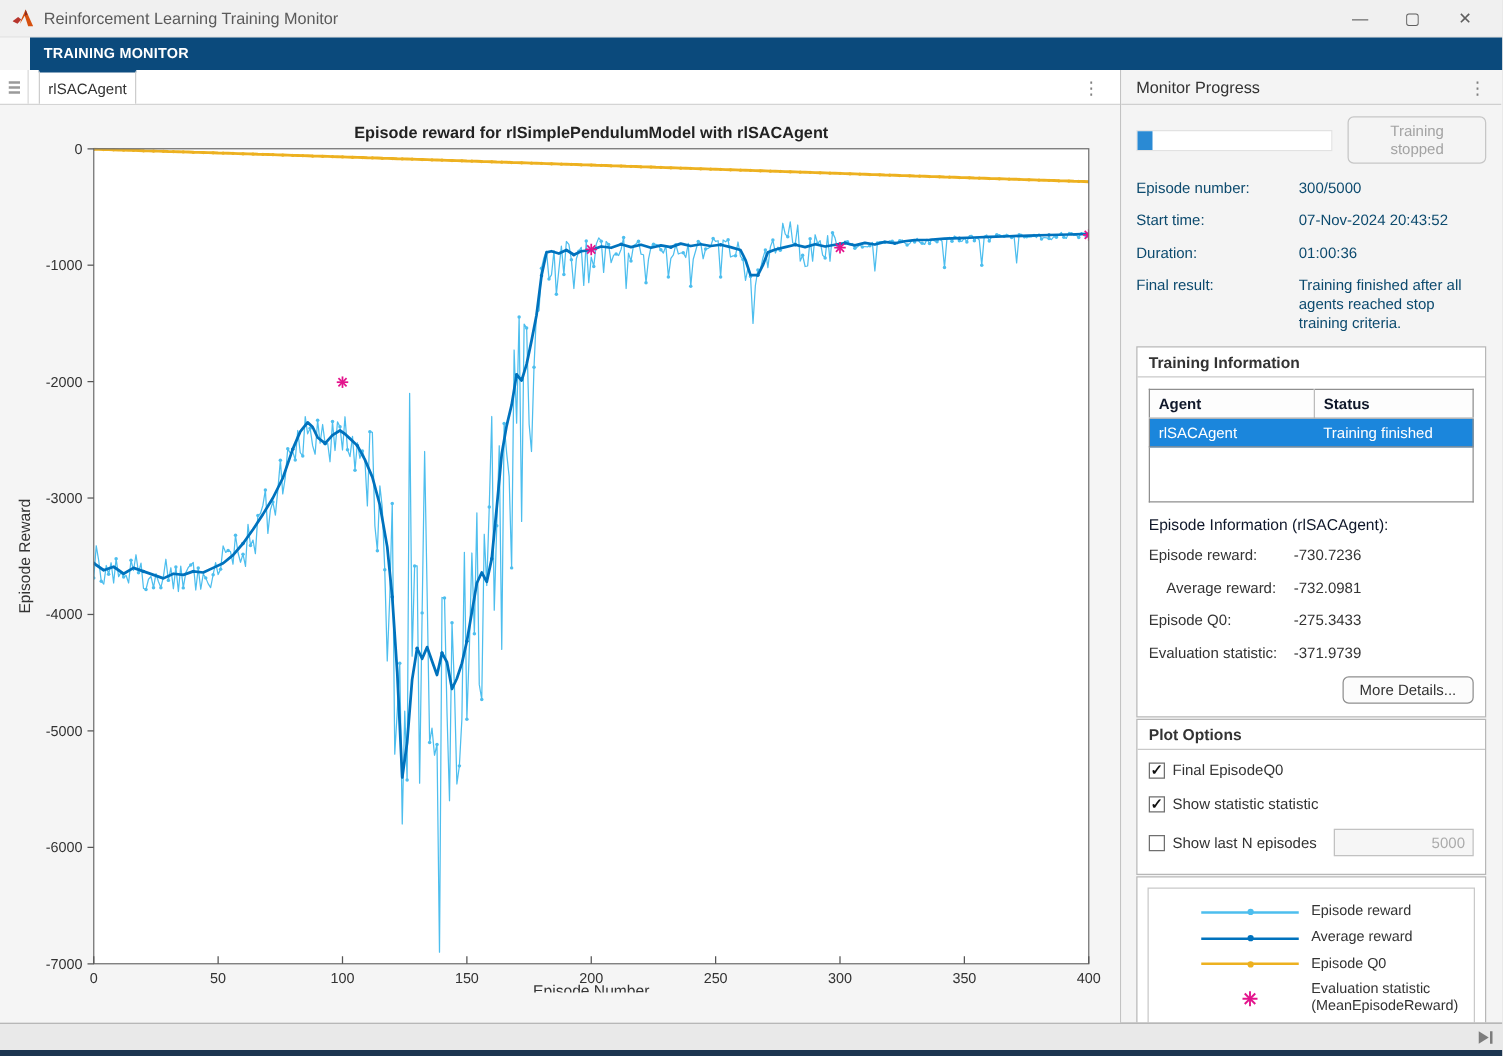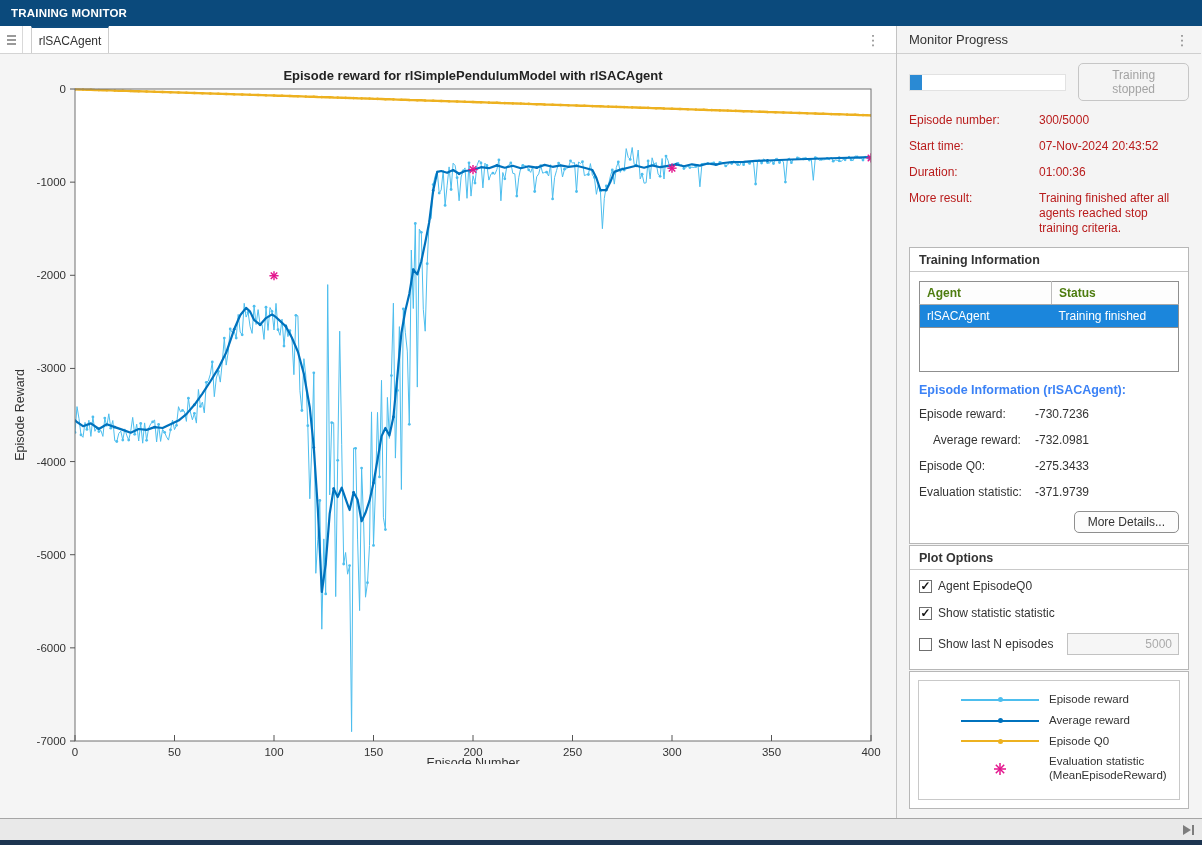--- a/index.html
+++ b/index.html
@@ -7,21 +7,21 @@
   .window { width:1202px; height:845px; display:flex; flex-direction:column; background:#f5f5f5; overflow:hidden; }
 
   
   .titlebar { height:30px; background:#f0f0f0; display:flex; align-items:center; padding:0 10px; flex:0 0 auto; border-bottom:1px solid #e3e3e3;}
   .titlebar .logo { width:17px; height:15px; margin-right:8px; }
   .titlebar .wtitle { font-size:13px; color:#5a5a5a; flex:1; }
   .wctrls { display:flex; gap:2px; }
   .wbtn { width:40px; height:26px; display:flex; align-items:center; justify-content:center; color:#5f5f5f; font-size:13px; cursor:default; }
 
   
-  .toolstrip { height:26px; background:#0b4a7c; color:#ffffff; display:flex; align-items:center; padding:0 11px; font-size:11.5px; font-weight:bold; letter-spacing:.2px; flex:0 0 auto; }
+  .toolstrip { height:26px; background:#0b4a7c; color:#ffffff; display:flex; align-items:center; padding:0 11px; font-size:11.5px; font-weight:bold; letter-spacing:.2px; flex:0 0 auto;margin-left:24px; }
 
   
   .main { flex:1; display:flex; min-height:0; }
   .left { width:897px; display:flex; flex-direction:column; border-right:1px solid #c3c3c3; }
   .tabstrip { height:28px; background:#ffffff; border-bottom:1px solid #d4d4d4; display:flex; align-items:stretch; position:relative; flex:0 0 auto;}
   .paneltoggle { width:23px; border-right:1px solid #d9d9d9; display:flex; flex-direction:column; gap:2px; align-items:center; justify-content:center; }
   .paneltoggle i { display:block; width:9px; height:2px; background:#9a9a9a; }
   .tab { width:78px; margin-left:8px; border-left:1px solid #cdcdcd; border-right:1px solid #cdcdcd; border-top:2px solid #0e4d80; background:#fff; display:flex; align-items:center; justify-content:center; font-size:12px; color:#333; }
   .tab-overflow { position:absolute; right:16px; top:0; height:100%; display:flex; align-items:center; color:#808080; font-size:14px; }
 
@@ -33,36 +33,36 @@
   .rp-header { height:28px; display:flex; align-items:center; padding:0 12px; border-bottom:1px solid #cfcfcf; flex:0 0 auto; }
   .rp-header .rp-title { flex:1; font-size:13px; color:#333; }
   .dots { color:#808080; font-size:14px; }
   .rp-content { flex:1; padding:9px 12px 0 12px; overflow:hidden; }
 
   .progress-row { display:flex; align-items:center; gap:12px; margin-bottom:12px; }
   .pbar { width:158px; height:17px; background:#ffffff; border:1px solid #e2e2e2; position:relative; }
   .pbar .fill { position:absolute; left:0; top:0; bottom:0; background:#2a8ad4; }
   .btn-stopped { margin-left:auto; font-size:12px; color:#a3a3a3; background:transparent; border:1px solid #c6c6c6; border-radius:5px; padding:4px 10px; font-family:inherit; }
 
-  .kv-row { display:flex; font-size:12px; color:#b91c1c; margin-bottom:11px; line-height:1.25; }
+  .kv-row { display:flex; font-size:12px; color:#0c4a6e; margin-bottom:11px; line-height:1.25; }
   .kv-row .k { width:130px; flex:0 0 auto; }
   .kv-row .v { flex:1; }
 
   .box { background:#ffffff; border:1px solid #b7b7b7; margin-bottom:1px; }
   .box-header { padding:5px 9px 4px 9px; font-size:12.5px; font-weight:bold; color:#333; border-bottom:1px solid #c9c9c9; }
   .box-body { padding:9px 9px 10px 9px; }
 
   table.agents { width:100%; border-collapse:collapse; border:1px solid #8f8f8f; font-size:12px; }
-  table.agents th { text-align:left; font-weight:bold; color:#4d7c0f; padding:4px 7px; border-bottom:1px solid #a8a8a8; border-right:1px solid #bcbcbc; background:#fdfdfd; }
+  table.agents th { text-align:left; font-weight:bold; color:#0f172a; padding:4px 7px; border-bottom:1px solid #a8a8a8; border-right:1px solid #bcbcbc; background:#fdfdfd; }
   table.agents th:last-child { border-right:none; }
   table.agents td { padding:4px 7px; }
   tr.agent-row.selected { background:#1b86dc; color:#ffffff; }
   .table-filler { height:44px; border:1px solid #8f8f8f; border-top:none; }
 
-  .ep-title { font-size:12.5px; font-weight:bold; color:#3b82f6; margin:11px 0 10px 0; }
+  .ep-title { font-size:12.5px; font-weight:normal; color:#0f172a; margin:11px 0 10px 0; }
   .ep-row { display:flex; font-size:12px; color:#333; margin-bottom:12px; }
   .ep-row .k { width:116px; flex:0 0 auto; }
   .btn-details-row { display:flex; justify-content:flex-end; margin-top:2px; }
   .btn-details { font-size:12px; color:#333; background:#fcfcfc; border:1px solid #8f8f8f; border-radius:5px; padding:3px 13px; font-family:inherit; }
 
   .cb-row { display:flex; align-items:center; font-size:12px; color:#333; margin-bottom:13px; }
   .cb-row:last-child { margin-bottom:4px; }
   .cbox { width:13px; height:13px; border:1px solid #6f6f6f; background:#fff; margin-right:6px; flex:0 0 auto; display:flex; align-items:center; justify-content:center; font-size:12px; font-weight:bold; color:#111; line-height:1; }
   .nval { margin-left:auto; width:112px; height:22px; border:1px solid #c2c2c2; background:#f6f6f6; color:#ababab; font-size:12px; text-align:right; padding:0 6px; font-family:inherit; }
 
@@ -78,20 +78,33 @@
   .footer { height:27px; background:#e9e9e9; border-top:1px solid #a6a6a6; flex:0 0 auto; display:flex; align-items:center; justify-content:flex-end; padding:0 8px; border-bottom:5px solid #1d3550; }
   .expand-ic { display:flex; align-items:center; gap:1px; }
   .expand-ic .tri { width:0; height:0; border-top:5px solid transparent; border-bottom:5px solid transparent; border-left:8px solid #7d7d7d; }
   .expand-ic .bar { width:2px; height:10px; background:#7d7d7d; }
 </style>
 </head>
 <body>
 
 <div class="window">
 
+  <div class="titlebar">
+    <svg class="logo" viewBox="0 0 17 15">
+      <path d="M0 10 L4.5 6.5 L7 8.5 L4 12 Z" fill="#b7352c"></path>
+      <path d="M7 8.5 L10.5 0.5 L16.5 14 L12.5 14 L9.8 5.5 L6 12 Z" fill="#d6500f"></path>
+      <path d="M10.5 0.5 L12 4.5 L9.8 5.5 Z" fill="#8a2a20"></path>
+    </svg>
+    <span class="wtitle">Reinforcement Learning Training Monitor</span>
+    <div class="wctrls">
+      <div class="wbtn">—</div>
+      <div class="wbtn">▢</div>
+      <div class="wbtn">✕</div>
+    </div>
+  </div>
 
   <div class="toolstrip">
     <span>TRAINING MONITOR</span>
   </div>
 
   <div class="main">
     <div class="left">
       <div class="tabstrip">
         <div class="paneltoggle">
             <i></i>
@@ -462,21 +475,21 @@
             </div>
             <div class="kv-row">
               <div class="k">Start time:</div>
               <div class="v">07-Nov-2024 20:43:52</div>
             </div>
             <div class="kv-row">
               <div class="k">Duration:</div>
               <div class="v">01:00:36</div>
             </div>
             <div class="kv-row">
-              <div class="k">More result:</div>
+              <div class="k">Final result:</div>
               <div class="v">Training finished after all agents reached stop training criteria.</div>
             </div>
           </div>
 
         <div class="box" style="margin-top:3px;">
           <div class="box-header">Training Information</div>
           <div class="box-body">
             <table class="agents">
               <thead>
                 <tr>
@@ -516,21 +529,21 @@
               <button class="btn-details">More Details...</button>
             </div>
           </div>
         </div>
 
         <div class="box">
           <div class="box-header">Plot Options</div>
           <div class="box-body" id="plot-options-body">
               <div class="cb-row">
                 <div class="cbox">✓</div>
-                <span>Agent EpisodeQ0</span>
+                <span>Final EpisodeQ0</span>
               </div>
               <div class="cb-row">
                 <div class="cbox">✓</div>
                 <span>Show statistic statistic</span>
               </div>
               <div class="cb-row">
                 <div class="cbox"></div>
                 <span>Show last N episodes</span>
                 <input class="nval" readonly="" value="5000" style="">
               </div>

